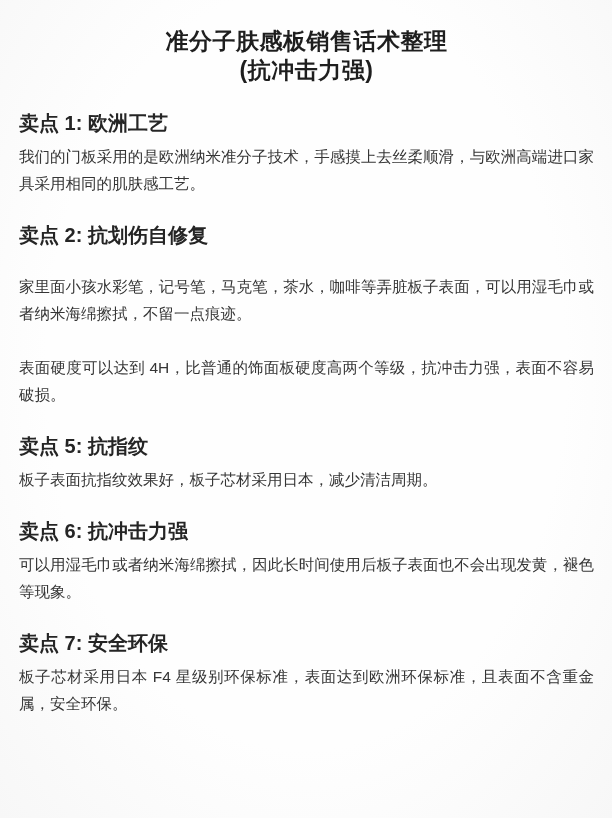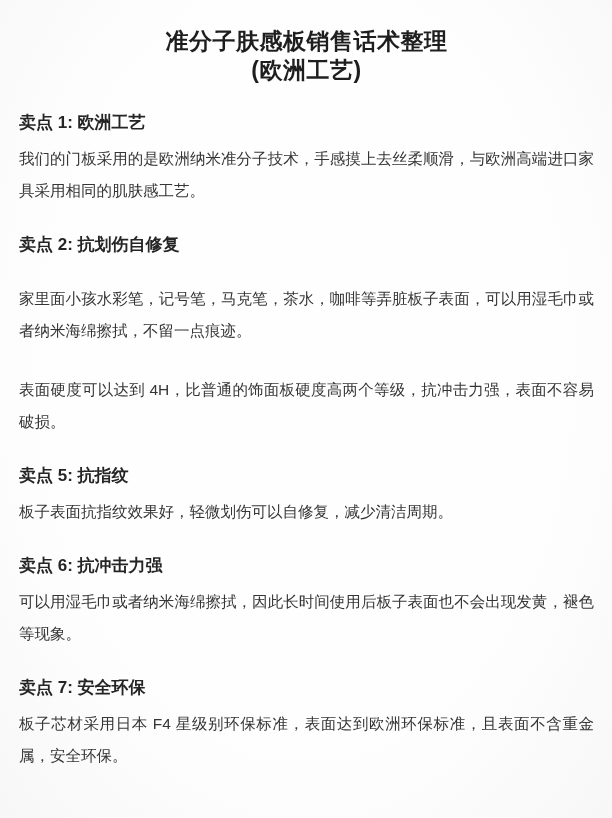--- a/index.html
+++ b/index.html
@@ -29,43 +29,43 @@
     letter-spacing: 0.5px;
   }
   .doc-title .title-line {
     display: block;
   }
   .selling-point {
     margin: 0 0 27px 0;
   }
   .sp-heading {
     margin: 0 0 9px 0;
-    font-size: 17px;
+    font-size: 20px;
     font-weight: bold;
     line-height: 22px;
     color: #252525;
   }
   .sp-body {
     margin: 0;
     font-size: 15.5px;
     font-weight: normal;
-    line-height: 32px;
+    line-height: 27px;
     color: #353535;
     text-align: justify;
     text-justify: inter-ideograph;
   }
 </style>
 </head>
 <body>
 
 <div class="page">
 
   <h1 class="doc-title">
     <span class="title-line">准分子肤感板销售话术整理</span>
-    <span class="title-line">(欧洲工艺)</span>
+    <span class="title-line">(抗冲击力强)</span>
   </h1>
 
   <section class="selling-point">
     <h2 class="sp-heading">卖点 1: 欧洲工艺</h2>
     <p class="sp-body">我们的门板采用的是欧洲纳米准分子技术，手感摸上去丝柔顺滑，与欧洲高端进口家具采用相同的肌肤感工艺。</p>
   </section>
 
   <section class="selling-point">
     <h2 class="sp-heading">卖点 2: 抗划伤自修复</h2>
   </section>
@@ -73,21 +73,21 @@
   <section class="selling-point">
     <p class="sp-body">家里面小孩水彩笔，记号笔，马克笔，茶水，咖啡等弄脏板子表面，可以用湿毛巾或者纳米海绵擦拭，不留一点痕迹。</p>
   </section>
 
   <section class="selling-point">
     <p class="sp-body">表面硬度可以达到 4H，比普通的饰面板硬度高两个等级，抗冲击力强，表面不容易破损。</p>
   </section>
 
   <section class="selling-point">
     <h2 class="sp-heading">卖点 5: 抗指纹</h2>
-    <p class="sp-body">板子表面抗指纹效果好，轻微划伤可以自修复，减少清洁周期。</p>
+    <p class="sp-body">板子表面抗指纹效果好，板子芯材采用日本，减少清洁周期。</p>
   </section>
 
   <section class="selling-point">
     <h2 class="sp-heading">卖点 6: 抗冲击力强</h2>
     <p class="sp-body">可以用湿毛巾或者纳米海绵擦拭，因此长时间使用后板子表面也不会出现发黄，褪色等现象。</p>
   </section>
 
   <section class="selling-point">
     <h2 class="sp-heading">卖点 7: 安全环保</h2>
     <p class="sp-body">板子芯材采用日本 F4 星级别环保标准，表面达到欧洲环保标准，且表面不含重金属，安全环保。</p>

